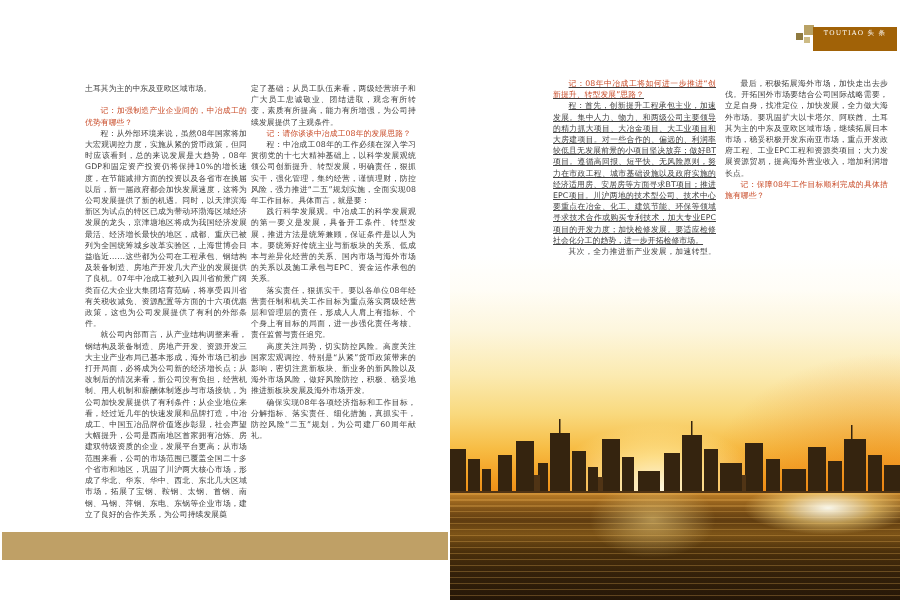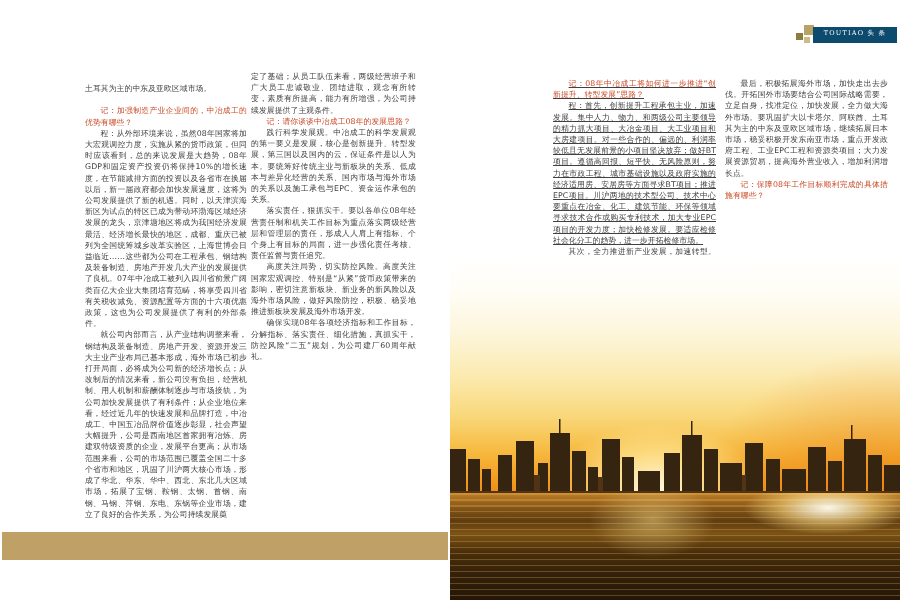--- a/index.html
+++ b/index.html
@@ -10,26 +10,26 @@
   
   .col{
     position:absolute;text-align:justify;font-size:7.8px;line-height:11.2px;
     color:#414141;overflow:hidden;letter-spacing:0.1px;
   }
   .col p{margin:0;padding:0;}
   p.ind{text-indent:2em;}
   p.red{color:#c94b28;}
   p.sp{height:11.2px;}
   #l-col1{left:85px;top:83px;width:162px;height:444px;}
-  #l-col2{left:251px;top:71px;width:165px;height:444px;}
+  #l-col2{left:251px;top:83px;width:165px;height:444px;}
   #r-col1{left:553px;top:78px;width:163px;height:246px;text-decoration:underline;}
   #r-col2{left:725px;top:78px;width:163px;height:262px;}
   
   .tagbar{
-    position:absolute;left:813px;top:27px;width:84px;height:16px;background:#0c4a6e;
+    position:absolute;left:813px;top:27px;width:84px;height:24px;background:#a16207;
     color:#ffffff;font-size:6.5px;line-height:12px;text-align:center;letter-spacing:1.2px;
     font-family:"DejaVu Serif",serif;
   }
   .sq{position:absolute;}
   #sq1{left:804px;top:25px;width:10px;height:10px;background:#b9a265;}
   #sq2{left:796px;top:33px;width:7px;height:7px;background:#8f7a40;}
   #sq3{left:804px;top:37px;width:6px;height:6px;background:#cdbb85;}
   
   .goldblock{position:absolute;left:2px;top:532px;width:446px;height:28px;background:#bfa066;}
   
@@ -64,21 +64,22 @@
 <div class="col" id="l-col1">
     <p class="">土耳其为主的中东及亚欧区域市场。</p>
     <p class="sp"></p>
     <p class="red ind">记：加强制造产业企业间的，中冶成工的优势有哪些？</p>
     <p class=" ind">程：从外部环境来说，虽然08年国家将加大宏观调控力度，实施从紧的货币政策，但同时应该看到，总的来说发展是大趋势，08年GDP和固定资产投资仍将保持10%的增长速度，在节能减排方面的投资以及各省市在换届以后，新一届政府都会加快发展速度，这将为公司发展提供了新的机遇。同时，以天津滨海新区为试点的特区已成为带动环渤海区域经济发展的龙头，京津塘地区将成为我国经济发展最活、经济增长最快的地区，成都、重庆已被列为全国统筹城乡改革实验区，上海世博会日益临近……这些都为公司在工程承包、钢结构及装备制造、房地产开发几大产业的发展提供了良机。07年中冶成工被列入四川省前景广阔类百亿大企业大集团培育范畴，将享受四川省有关税收减免、资源配置等方面的十六项优惠政策，这也为公司发展提供了有利的外部条件。</p>
     <p class=" ind">就公司内部而言，从产业结构调整来看，钢结构及装备制造、房地产开发、资源开发三大主业产业布局已基本形成，海外市场已初步打开局面，必将成为公司新的经济增长点；从改制后的情况来看，新公司没有负担，经营机制、用人机制和薪酬体制逐步与市场接轨，为公司加快发展提供了有利条件；从企业地位来看，经过近几年的快速发展和品牌打造，中冶成工、中国五冶品牌价值逐步彰显，社会声望大幅提升，公司是西南地区首家拥有冶炼、房建双特级资质的企业，发展平台更高；从市场范围来看，公司的市场范围已覆盖全国二十多个省市和地区，巩固了川沪两大核心市场，形成了华北、华东、华中、西北、东北几大区域市场，拓展了宝钢、鞍钢、太钢、首钢、南钢、马钢、萍钢、东电、东锅等企业市场，建立了良好的合作关系，为公司持续发展奠</p>
   </div>
 <div class="col" id="l-col2">
     <p class="">定了基础；从员工队伍来看，两级经营班子和广大员工忠诚敬业、团结进取，观念有所转变，素质有所提高，能力有所增强，为公司持续发展提供了主观条件。</p>
     <p class="red ind">记：请你谈谈中冶成工08年的发展思路？</p>
-    <p class=" ind">践行科学发展观。中冶成工的科学发展观的第一要义是发展，核心是创新提升、转型发展，第三国以及国内的云，保证条件是以人为本。要统筹好传统主业与新板块的关系、低成本与差异化经营的关系、国内市场与海外市场的关系以及施工承包与EPC、资金运作承包的关系。</p>
+    <p class=" ind">程：中冶成工08年的工作必须在深入学习贯彻党的十七大精神基础上，以科学发展观统领公司创新提升、转型发展，明确责任，狠抓实干，强化管理，集约经营，谨慎理财，防控风险，强力推进“二五”规划实施，全面实现08年工作目标。具体而言，就是要：</p>
+    <p class=" ind">践行科学发展观。中冶成工的科学发展观的第一要义是发展，具备开工条件、转型发展，推进方法是统筹兼顾，保证条件是以人为本。要统筹好传统主业与新板块的关系、低成本与差异化经营的关系、国内市场与海外市场的关系以及施工承包与EPC、资金运作承包的关系。</p>
     <p class=" ind">落实责任，狠抓实干。要以各单位08年经营责任制和机关工作目标为重点落实两级经营层和管理层的责任，形成人人肩上有指标、个个身上有目标的局面，进一步强化责任考核、责任监督与责任追究。</p>
     <p class=" ind">高度关注局势，切实防控风险。高度关注国家宏观调控、特别是“从紧”货币政策带来的影响，密切注意新板块、新业务的新风险以及海外市场风险，做好风险防控，积极、稳妥地推进新板块发展及海外市场开发。</p>
     <p class=" ind">确保实现08年各项经济指标和工作目标，分解指标、落实责任、细化措施，真抓实干，防控风险“二五”规划，为公司建厂60周年献礼。</p>
   </div>
 
 <div class="col" id="r-col1">
     <p class="red ind">记：08年中冶成工将如何进一步推进“创新提升、转型发展”思路？</p>
     <p class=" ind">程：首先，创新提升工程承包主业，加速发展。集中人力、物力、和两级公司主要领导的精力抓大项目、大冶金项目、大工业项目和大房建项目。对一些合作的、偏远的、利润率较低且无发展前景的小项目坚决放弃；做好BT项目。遵循高回报、短平快、无风险原则，努力在市政工程、城市基础设施以及政府实施的经济适用房、安居房等方面寻求BT项目；推进EPC项目。川沪两地的技术型公司、技术中心要重点在冶金、化工、建筑节能、环保等领域寻求技术合作或购买专利技术，加大专业EPC项目的开发力度；加快检修发展。要适应检修社会化分工的趋势，进一步开拓检修市场。</p>
     <p class=" ind">其次，全力推进新产业发展，加速转型。加快发展钢结构及装备制造。加快推进川沪两地制造业分、子公司的整合，强化制造业板块的领导，以加大集约化经营力度，发挥规模效应，开发形成工艺钢结构、设备钢结构的系列产品，加强制造产业企业间的</p>
   </div>

